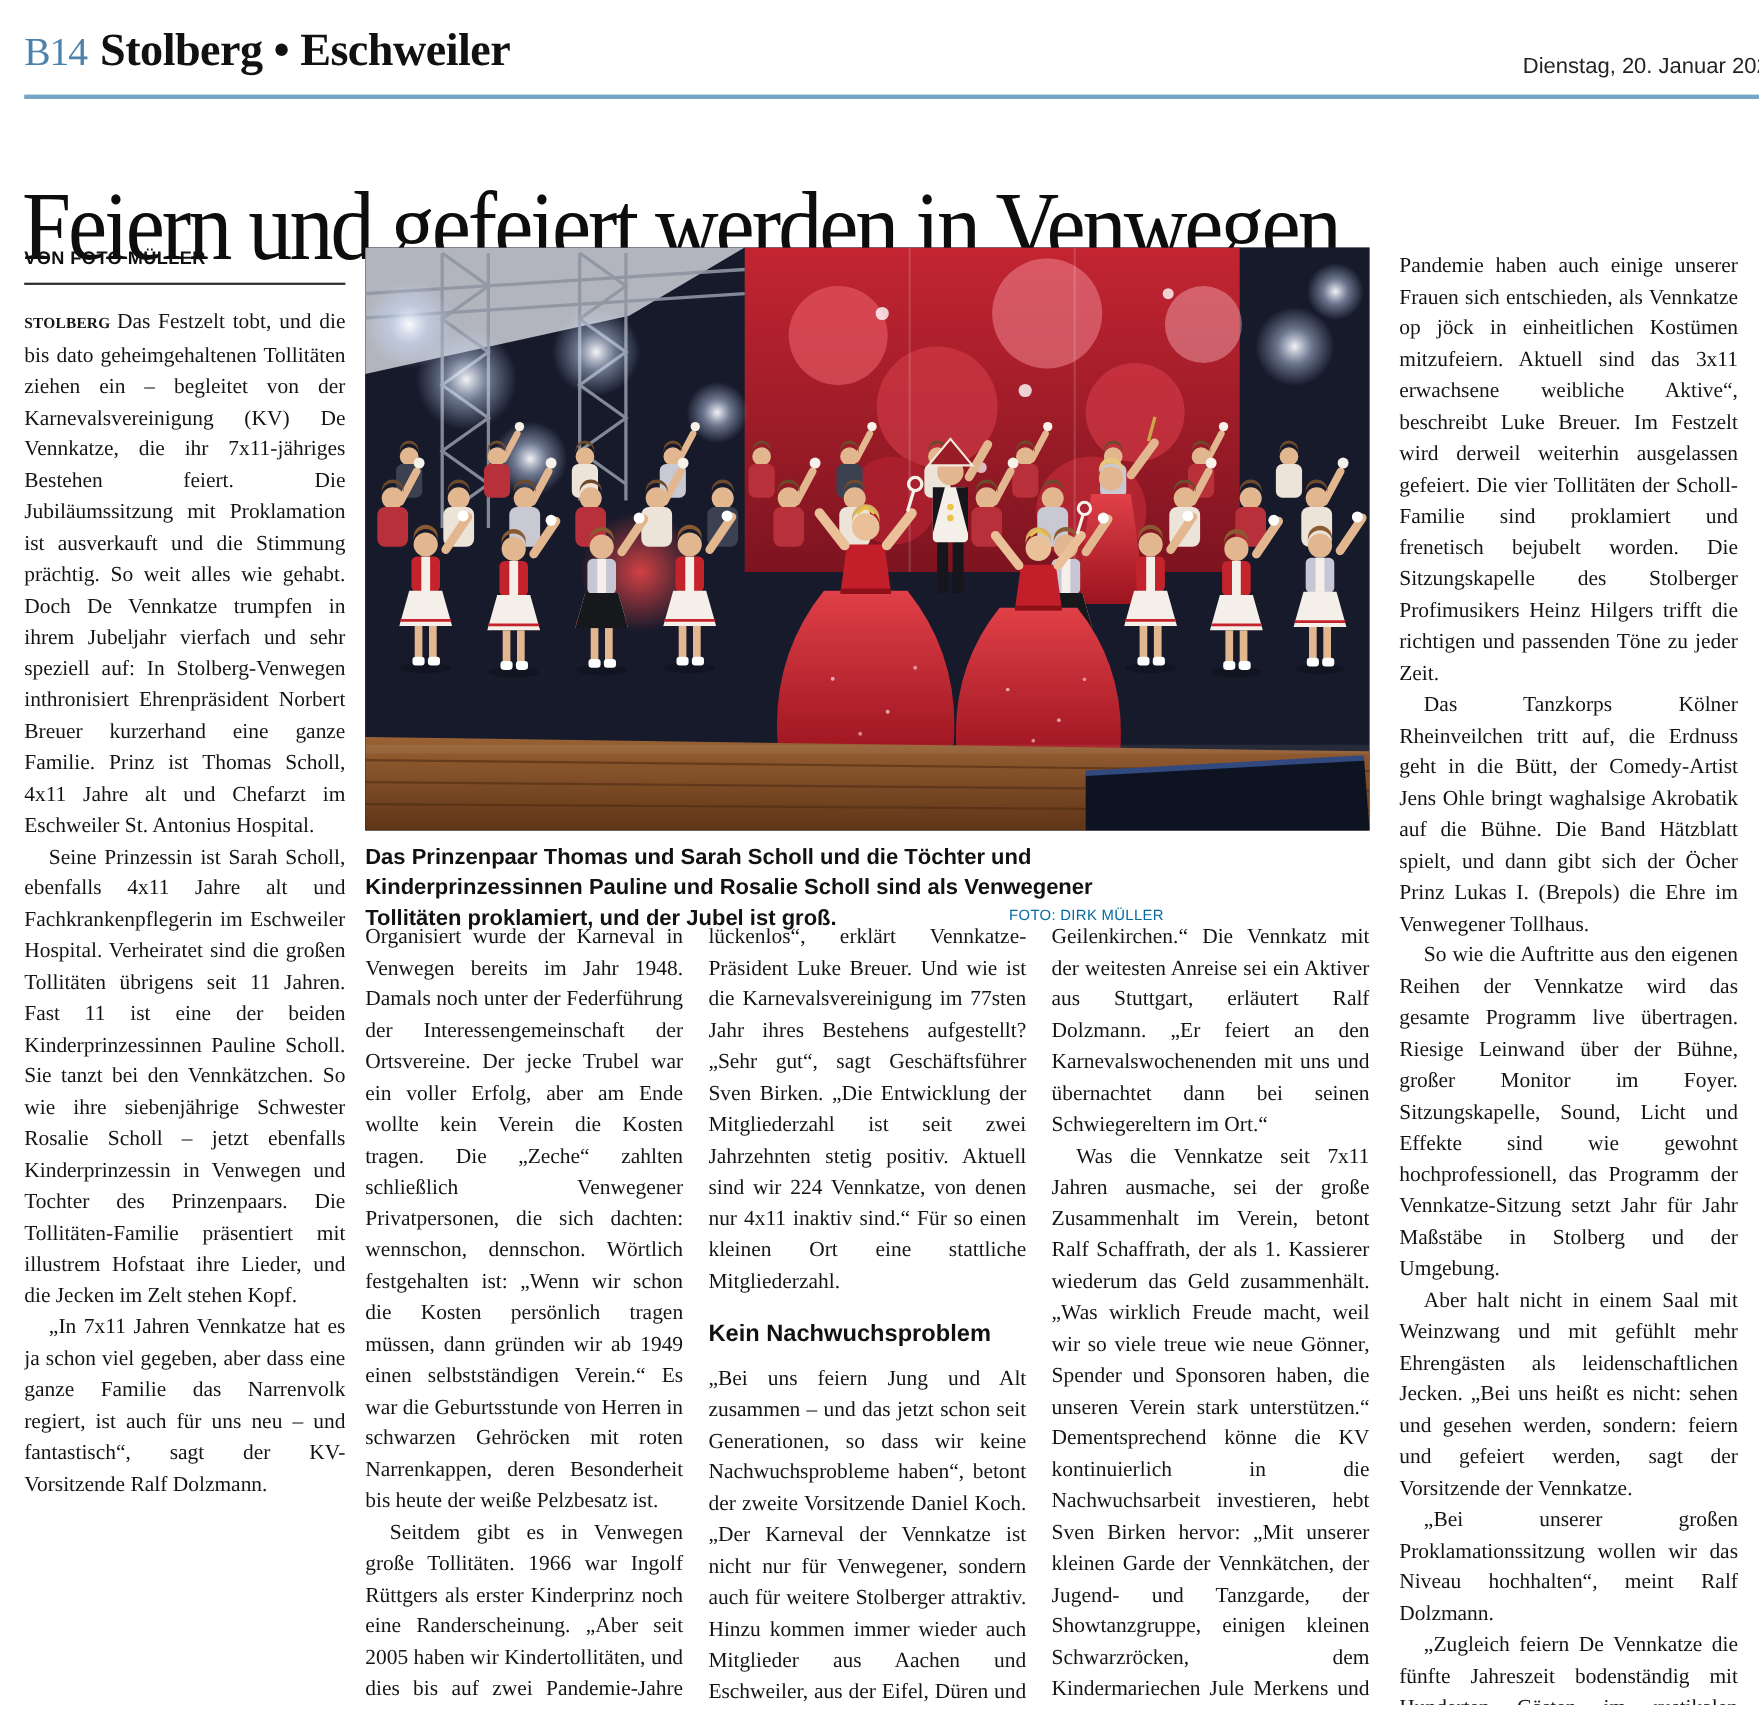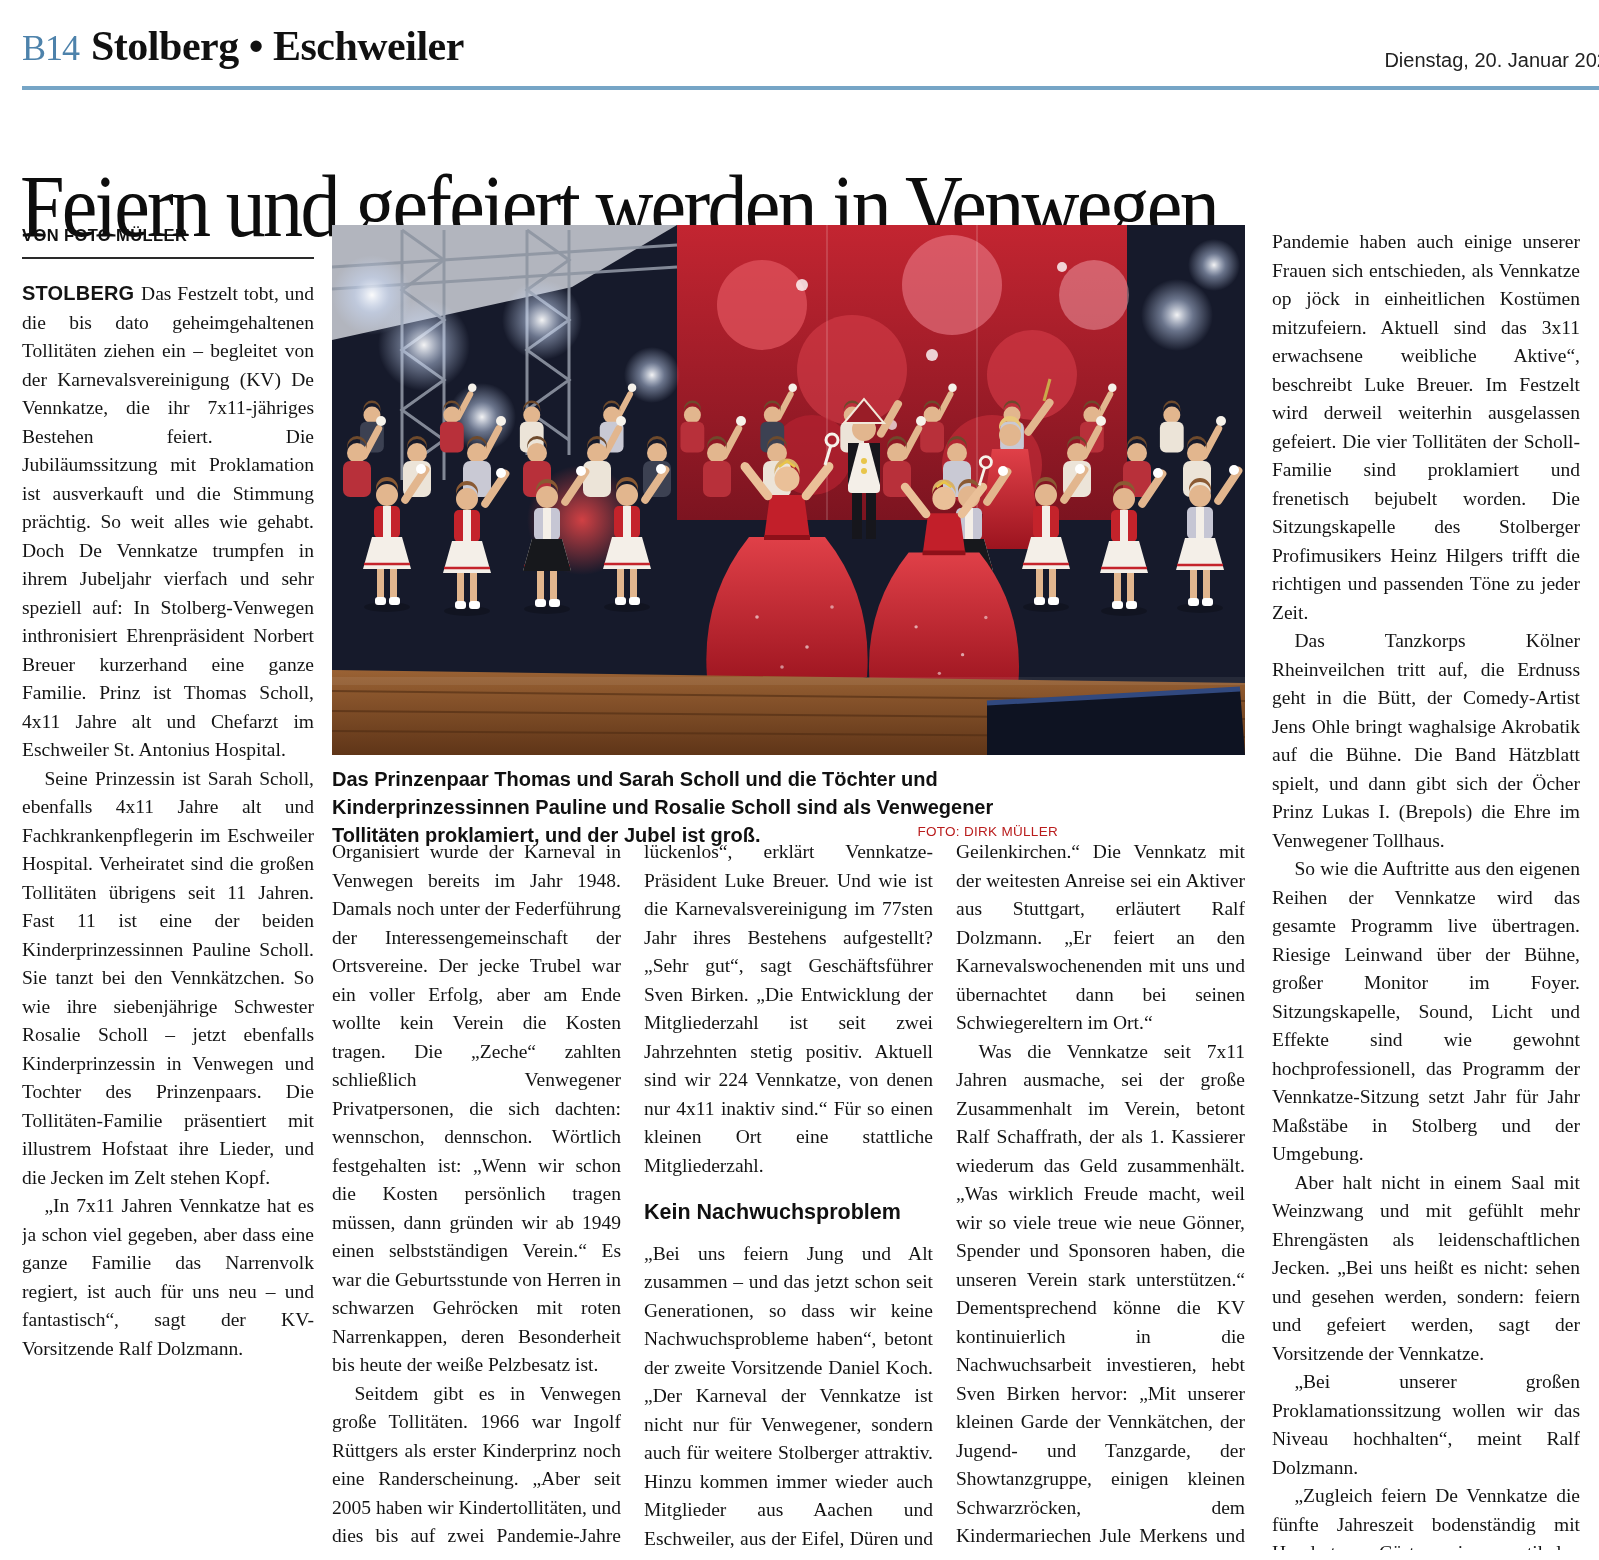--- a/index.html
+++ b/index.html
@@ -38,22 +38,22 @@
     transform:scaleX(0.9);transform-origin:left top;
   }
   
   .body{
     font-size:19.5px;line-height:28.5px;text-align:justify;
     hyphens:auto;-webkit-hyphens:auto;color:#141414;
   }
   .body p{margin:0;}
   .body p + p{text-indent:1.15em;}
   .lead-in{
-    font-family:Liberation Sans, sans-serif;
-    font-weight:bold;font-size:20px;letter-spacing:0.2px;
+    font-family:Liberation Serif, serif;
+    font-weight:bold;font-size:14px;letter-spacing:0.2px;
   }
   .subhead{
     font-family:"Liberation Sans", sans-serif;
     font-weight:bold;font-size:21.5px;color:#111;
     margin:20px 0 14px 0;line-height:1.2;text-align:left;
     break-inside:avoid;
   }
   
   .col-left{position:absolute;left:22px;top:226px;width:292px;}
   .deck{
@@ -72,21 +72,21 @@
   .photo{width:913px;height:530px;display:block;background:#161a2b;}
   .caption{
     position:relative;margin-top:10px;
     font-family:"Liberation Sans", sans-serif;
     font-weight:bold;font-size:20px;line-height:28px;color:#111;
     text-align:left;padding-right:0;
   }
   .credit{
     position:absolute;right:0;bottom:3px;
     font-family:"Liberation Sans", sans-serif;
-    font-weight:normal;font-size:13.5px;color:#b91c1c;letter-spacing:0.3px;
+    font-weight:normal;font-size:13.5px;color:#0369a1;letter-spacing:0.3px;
   }
   
   .mid-cols{
     position:absolute;left:332px;top:838px;width:913px;height:718px;
     column-count:3;column-gap:23px;overflow:hidden;
   }
   
   .col-right{position:absolute;left:1272px;top:228px;width:308px;height:1322px;overflow:hidden;}
 </style>
 </head>

